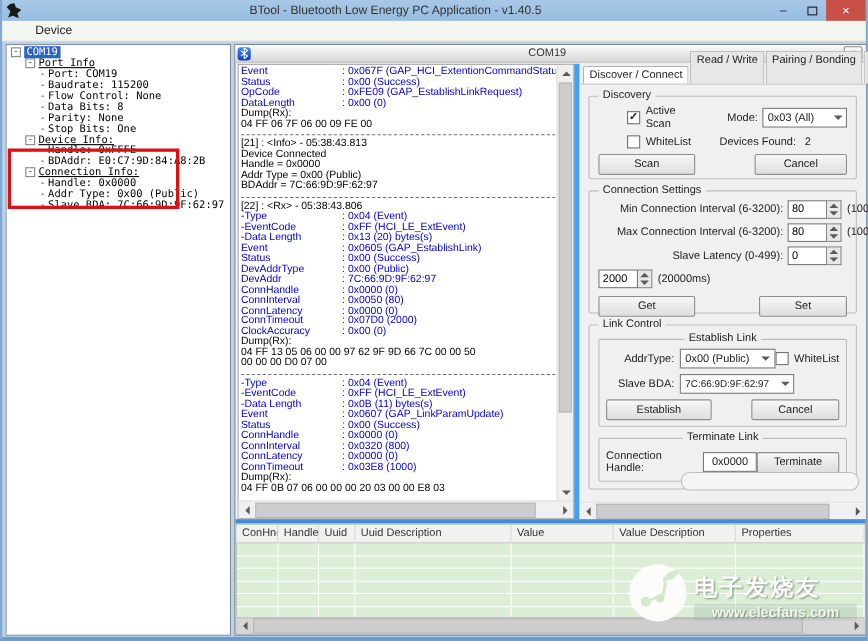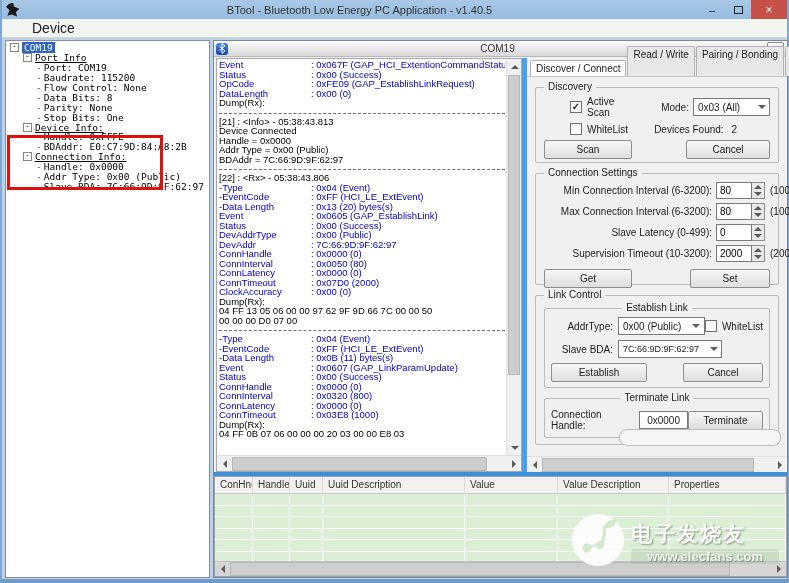--- a/index.html
+++ b/index.html
@@ -17,21 +17,21 @@
     clip-path:polygon(20% 10%, 50% 0, 60% 30%, 95% 45%, 70% 70%, 80% 100%, 40% 85%, 10% 95%, 25% 55%, 0 30%); }
   .title-text { flex:1; text-align:center; font-size:11px; color:#333; }
   .win-btn { width:26px; height:19px; display:flex; align-items:center; justify-content:center;
     color:#222; font-size:11px; }
   .win-btn.max span { width:9px; height:8px; border:1px solid #222; display:block; }
   .win-btn.close { width:36px; background:#c75148; color:#fff; font-size:12px; }
 
   
   .menubar { position:absolute; left:0; top:19px; right:0; height:19px;
     background:#f3f6f0; border-bottom:1px solid #d4d8cf; display:flex; align-items:center; }
-  .menu-item { font-size:14px; color:#222; padding:0 8px; margin-left:22px; }
+  .menu-item { font-size:11px; color:#222; padding:0 8px; margin-left:22px; }
 
   
   .tree-panel { position:absolute; left:3px; top:40px; width:205px; height:538px;
     background:#fff; border:1px solid #82909e; overflow:hidden; }
   .tree-content { position:absolute; left:2px; top:2px; right:2px; }
   .tree-row { display:flex; align-items:center; height:9.9px;
     font-family:"DejaVu Sans Mono", monospace; font-size:9.5px; color:#000; white-space:pre; }
   .expander { flex:none; width:9px; height:9px; border:1px solid #848484; background:#fff;
     font-size:8px; line-height:6px; text-align:center; margin-right:3px; color:#333; }
   .tree-dash { flex:none; margin-right:2px; color:#555; }
@@ -188,20 +188,21 @@
       <span class="child-close">×</span>
     </div>
 
     <div class="log-wrap">
       <div class="log-view">
           <div class="log-line log-kv"><div class="log-label">Event</div><div>: 0x067F (GAP_HCI_ExtentionCommandStatus)</div></div>
           <div class="log-line log-kv"><div class="log-label">Status</div><div>: 0x00 (Success)</div></div>
           <div class="log-line log-kv"><div class="log-label">OpCode</div><div>: 0xFE09 (GAP_EstablishLinkRequest)</div></div>
           <div class="log-line log-kv"><div class="log-label">DataLength</div><div>: 0x00 (0)</div></div>
           <div class="log-line">Dump(Rx):</div>
+          <div class="log-line">04 FF 06 7F 06 00 09 FE 00</div>
           <div class="log-sep"></div>
           <div class="log-line">[21] : &lt;Info&gt; - 05:38:43.813</div>
           <div class="log-line">Device Connected</div>
           <div class="log-line">Handle = 0x0000</div>
           <div class="log-line">Addr Type = 0x00 (Public)</div>
           <div class="log-line">BDAddr = 7C:66:9D:9F:62:97</div>
           <div class="log-sep"></div>
           <div class="log-line">[22] : &lt;Rx&gt; - 05:38:43.806</div>
           <div class="log-line log-kv"><div class="log-label">-Type</div><div>: 0x04 (Event)</div></div>
           <div class="log-line log-kv"><div class="log-label">-EventCode</div><div>: 0xFF (HCI_LE_ExtEvent)</div></div>
@@ -316,21 +317,20 @@
                 <div class="cs-label">Slave Latency (0-499):</div>
                 <div class="spinner">
                   <div class="spin-value">0</div>
                   <div class="spin-btns">
                     <div class="tri-u"></div>
                     <div class="tri-d"></div>
                   </div>
                 </div>
               </div>
               <div class="cs-row">
-                <div class="cs-label">Supervision Timeout (10-3200):</div>
                 <div class="spinner">
                   <div class="spin-value">2000</div>
                   <div class="spin-btns">
                     <div class="tri-u"></div>
                     <div class="tri-d"></div>
                   </div>
                 </div>
                 <div class="cs-unit">(20000ms)</div>
               </div>
             </div>

